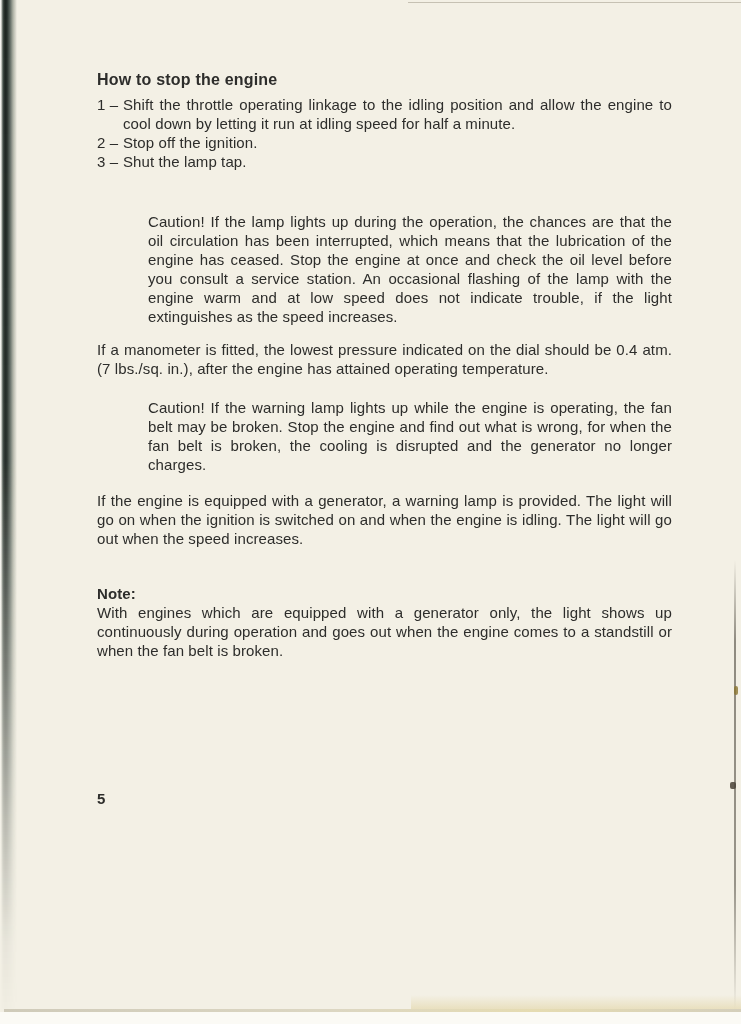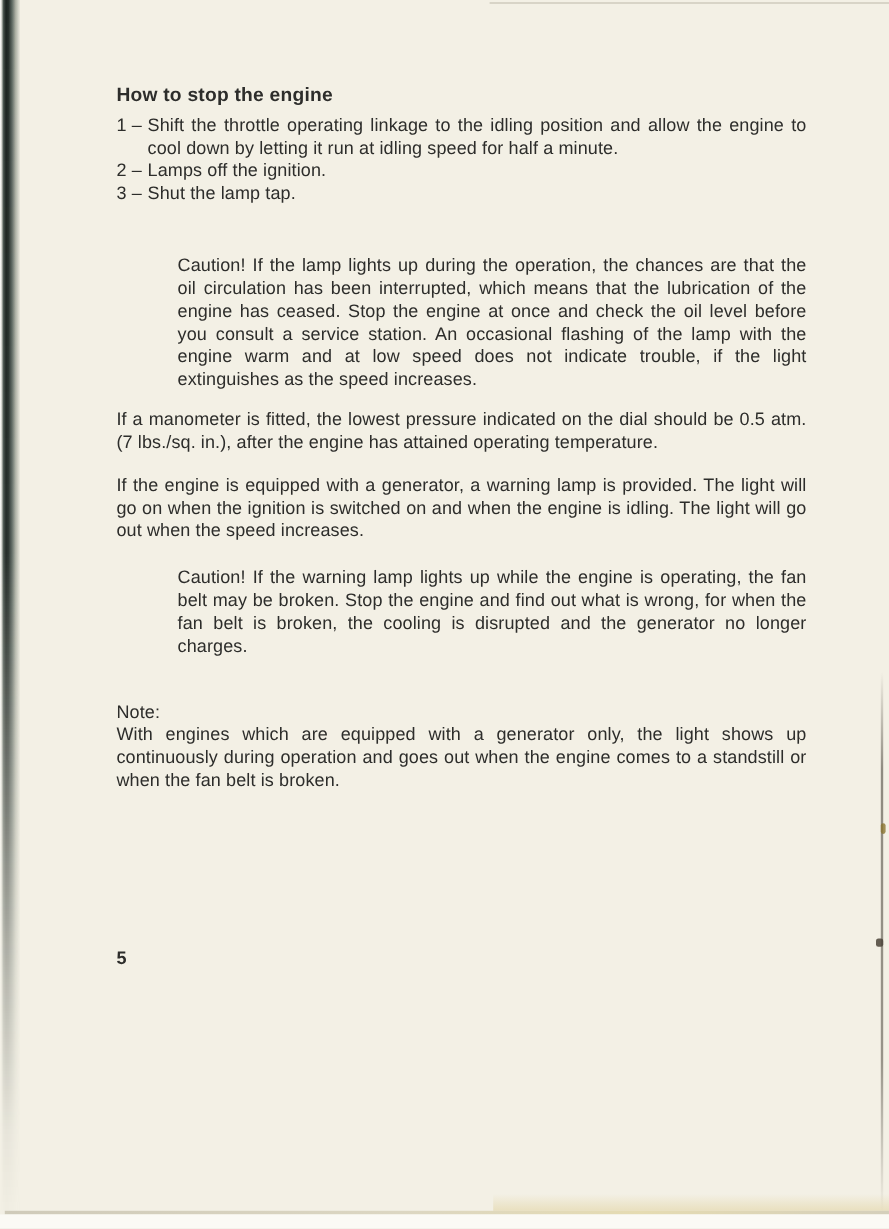--- a/index.html
+++ b/index.html
@@ -117,21 +117,21 @@
     margin: 0;
     text-align: justify;
   }
   .warning-section { margin-top: 41px; }
   .para-main { margin-top: 6px; }
   .caution-1 { margin: 22px 0 0 51px; }
   .para-manometer { margin-top: 14px; }
   .para-generator { margin-top: 17px; }
   .caution-2 { margin: 20px 0 0 51px; }
   .note-section { margin-top: 36px; }
-  .note-label { margin: 0; }
+  .note-label { margin: 0; font-weight: bold; }
   .note-text { margin: 0; text-align: justify; }
   .page-number {
     margin-top: 129px;
     font-weight: 600;
     letter-spacing: .3px;
   }
 </style>
 </head>
 <body>
 
@@ -151,39 +151,39 @@
     <section>
       <h1 class="heading">How to stop the engine</h1>
 
       <div class="stop-list">
         <div class="stop-item">
           <span class="num">1 –</span>
           <span class="itext">Shift the throttle operating linkage to the idling position and allow the engine to cool down by letting it run at idling speed for half a minute.</span>
         </div>
         <div class="stop-item">
           <span class="num">2 –</span>
-          <span class="itext">Lamps off the ignition.</span>
+          <span class="itext">Stop off the ignition.</span>
         </div>
         <div class="stop-item">
           <span class="num">3 –</span>
           <span class="itext">Shut the lamp tap.</span>
         </div>
       </div>
     </section>
 
     <section class="warning-section">
 
 
       <p class="para caution-1">Caution! If the lamp lights up during the operation, the chances are that the oil circulation has been interrupted, which means that the lubrication of the engine has ceased. Stop the engine at once and check the oil level before you consult a service station. An occasional flashing of the lamp with the engine warm and at low speed does not indicate trouble, if the light extinguishes as the speed increases.</p>
 
-      <p class="para para-manometer">If a manometer is fitted, the lowest pressure indicated on the dial should be 0.5 atm. (7 lbs./sq. in.), after the engine has attained operating temperature.</p>
+      <p class="para para-manometer">If a manometer is fitted, the lowest pressure indicated on the dial should be 0.4 atm. (7 lbs./sq. in.), after the engine has attained operating temperature.</p>
+
+      <p class="para caution-2">Caution! If the warning lamp lights up while the engine is operating, the fan belt may be broken. Stop the engine and find out what is wrong, for when the fan belt is broken, the cooling is disrupted and the generator no longer charges.</p>
 
       <p class="para para-generator">If the engine is equipped with a generator, a warning lamp is provided. The light will go on when the ignition is switched on and when the engine is idling. The light will go out when the speed increases.</p>
-
-      <p class="para caution-2">Caution! If the warning lamp lights up while the engine is operating, the fan belt may be broken. Stop the engine and find out what is wrong, for when the fan belt is broken, the cooling is disrupted and the generator no longer charges.</p>
     </section>
 
     <section class="note-section">
       <p class="note-label">Note:</p>
       <p class="note-text">With engines which are equipped with a generator only, the light shows up continuously during operation and goes out when the engine comes to a standstill or when the fan belt is broken.</p>
     </section>
 
     <div class="page-number">5</div>
 
   </div>

